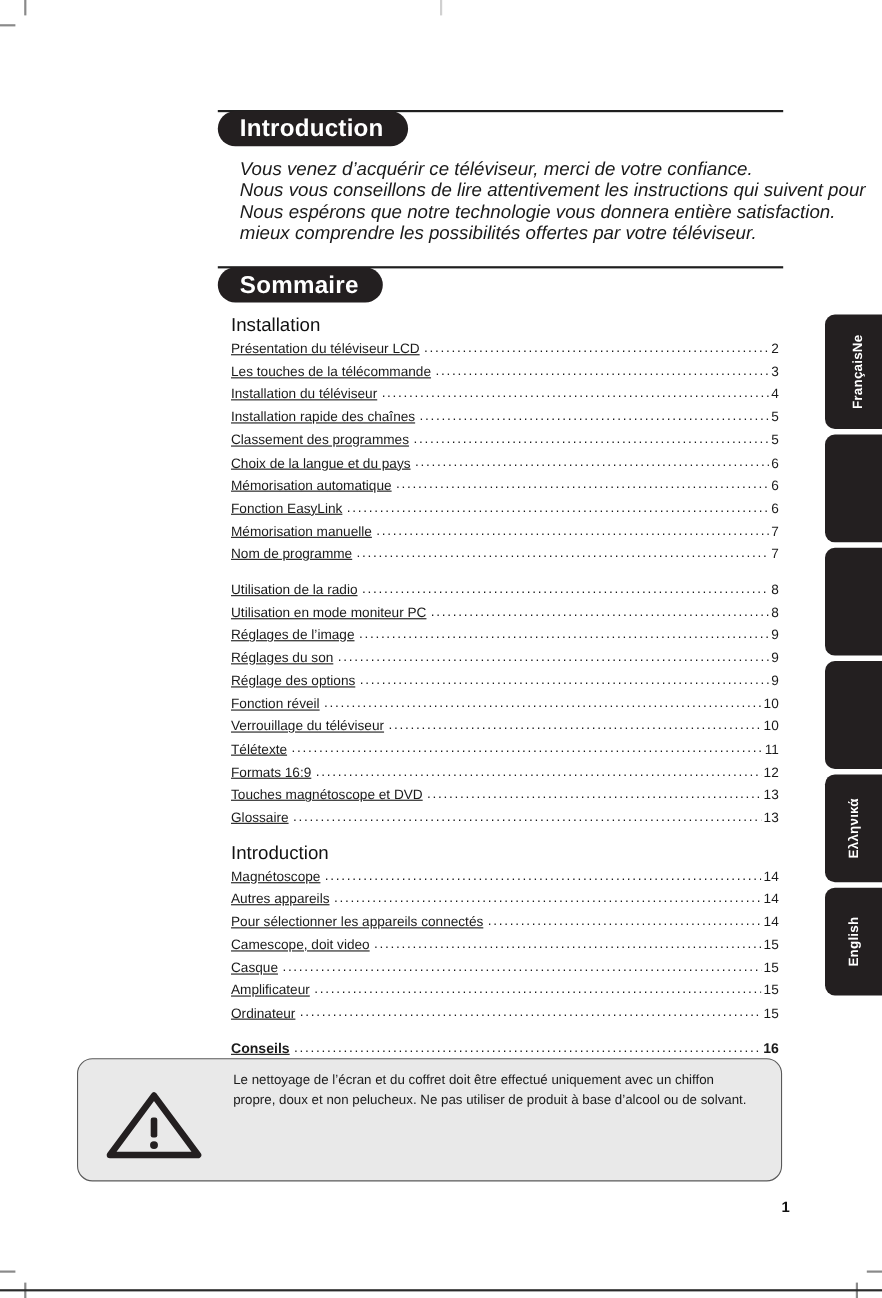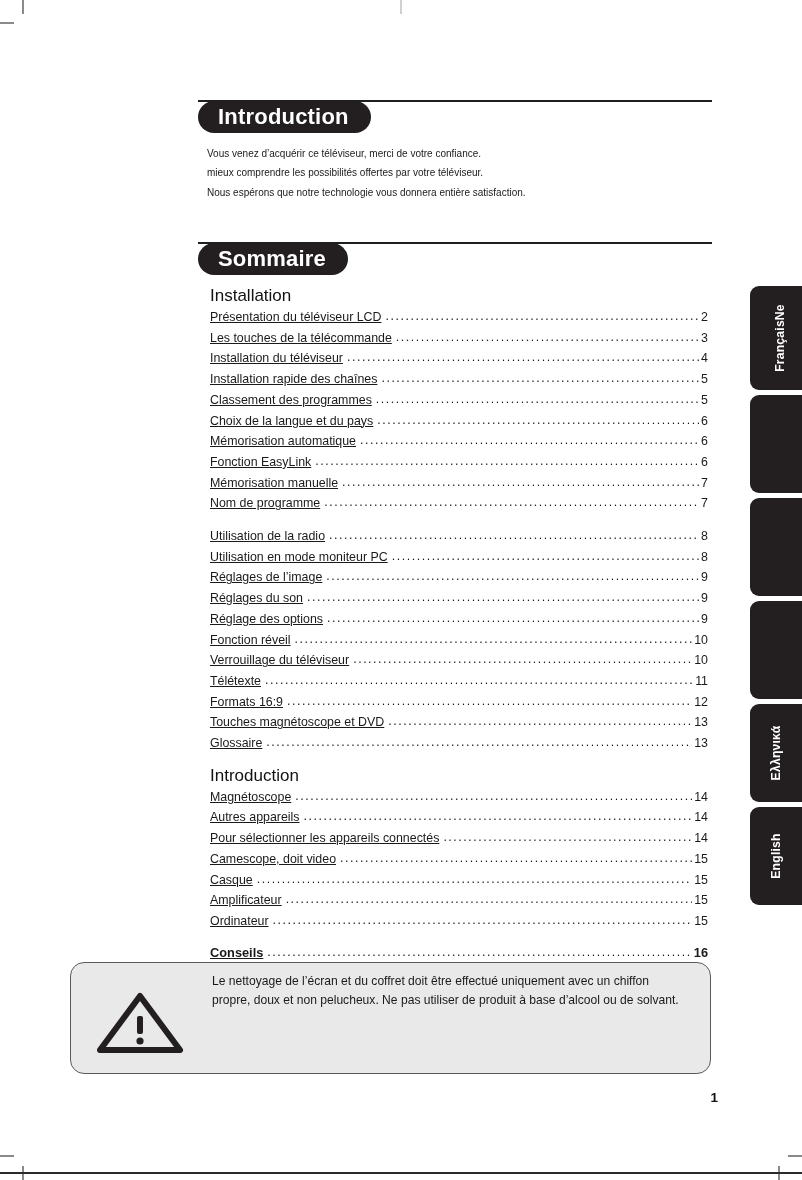--- a/index.html
+++ b/index.html
@@ -71,26 +71,27 @@
     letter-spacing: 0.2px;
     line-height: 32px;
     padding: 0 22px 0 20px;
     white-space: nowrap;
     box-sizing: border-box;
   }
 
   
   .intro {
     position: absolute;
-    left: 207px;
+    left: 218px;
     top: 144px;
     width: 500px;
-    font-size: 10px;
+    font-size: 17px;
     line-height: 19.3px;
     color: #1a1a1a;
+    font-style: italic;
   }
   .intro div { white-space: nowrap; }
 
   
   .toc {
     position: absolute;
     left: 210px;
     top: 286px;
     width: 498px;
   }
@@ -227,22 +228,23 @@
   <div class="crop v" style="left:778px; top:1166px;"></div>
   <div class="bottom-rule"></div>
 
   <div class="section-head" style="top:100px;">
     <div class="rule"></div>
     <div class="pill">Introduction</div>
   </div>
 
   <div class="intro">
     <div>Vous venez d’acquérir ce téléviseur, merci de votre confiance.</div>
+    <div>Nous vous conseillons de lire attentivement les instructions qui suivent pour</div>
+    <div>Nous espérons que notre technologie vous donnera entière satisfaction.</div>
     <div>mieux comprendre les possibilités offertes par votre téléviseur.</div>
-    <div>Nous espérons que notre technologie vous donnera entière satisfaction.</div>
   </div>
 
   <div class="section-head" style="top:242px;">
     <div class="rule"></div>
     <div class="pill">Sommaire</div>
   </div>
 
   <div class="toc">
 
     <div class="toc-group">

